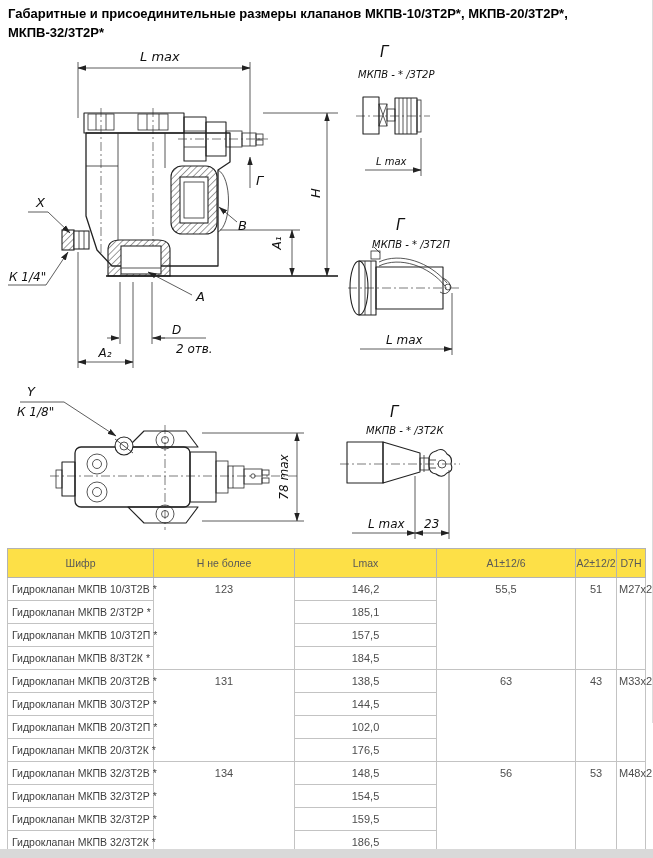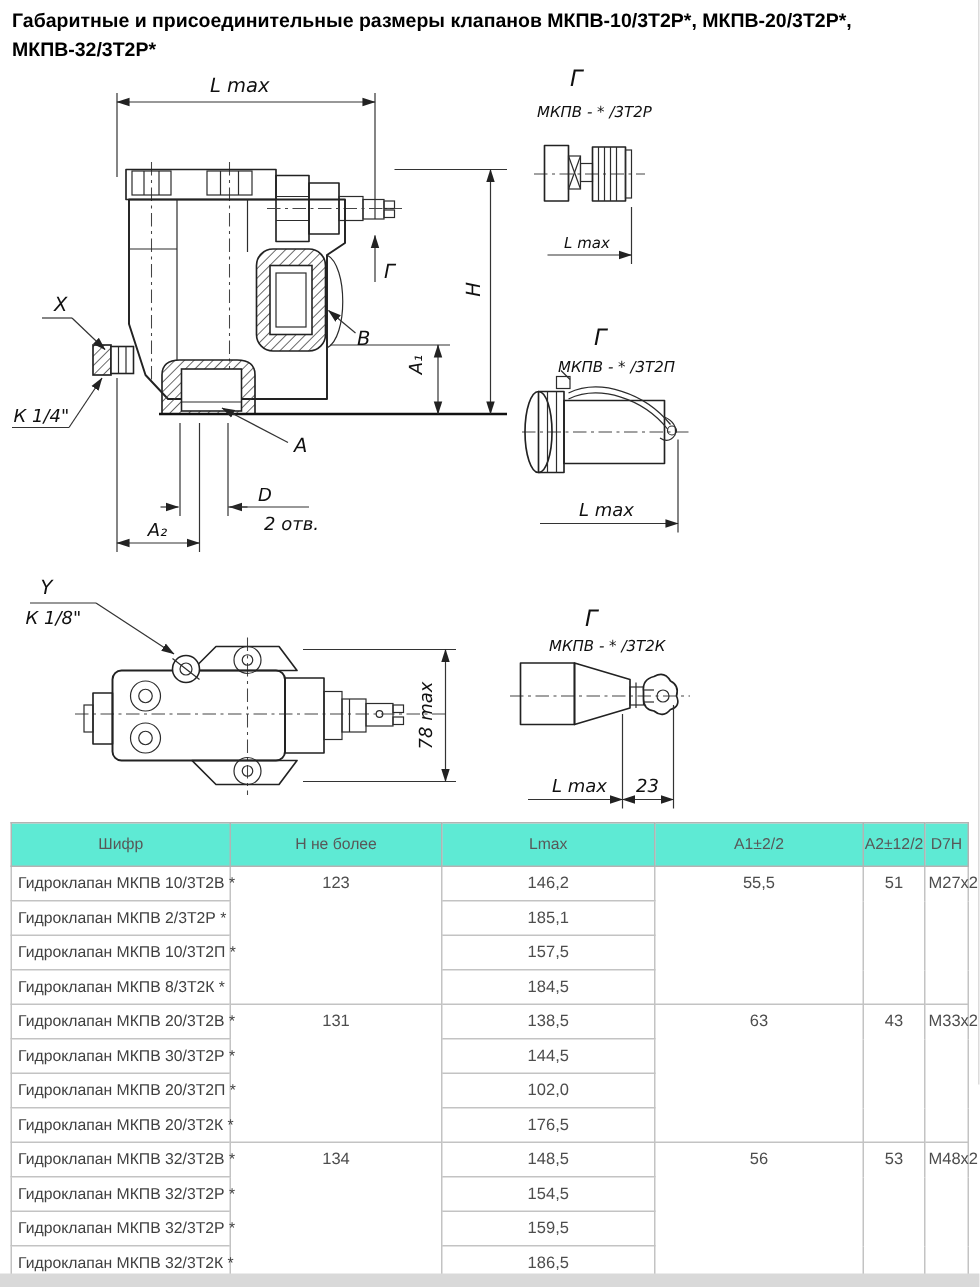--- a/index.html
+++ b/index.html
@@ -15,21 +15,21 @@
   .base{fill:none;stroke:#111;stroke-width:1.6;}
   .cl{fill:none;stroke:#444;stroke-width:0.7;stroke-dasharray:9 3 2 3;}
   .hat{fill:url(#hatch);stroke:#222;stroke-width:1.1;}
   .wh{fill:#fff;stroke:#222;stroke-width:1.05;}
   text.dl{font:italic 12px "DejaVu Sans",sans-serif;fill:#101010;}
   text.dl-b{font:italic 13px "DejaVu Sans",sans-serif;fill:#101010;}
   text.dl-lg{font:italic 15px "DejaVu Sans",sans-serif;fill:#101010;}
   text.dl-sm{font:italic 10px "DejaVu Sans",sans-serif;fill:#101010;}
   
   table.dims{position:absolute;left:7px;top:548px;width:638px;border-collapse:collapse;table-layout:fixed;}
-  table.dims th{background:#5eead4;color:#585858;font-weight:normal;font-size:10.5px;height:28px;border:1px solid #b3b3b3;padding:0;text-align:center;white-space:nowrap;}
+  table.dims th{background:#fde047;color:#585858;font-weight:normal;font-size:10.5px;height:28px;border:1px solid #b3b3b3;padding:0;text-align:center;white-space:nowrap;}
   table.dims td{border:1px solid #c3c3c3;height:22px;padding:0 2px;font-size:11px;color:#4d4d4d;text-align:center;background:#fff;margin-top:16px;}
   table.dims td.name{text-align:left;padding-left:4px;font-size:10.5px;color:#3f3f3f;white-space:nowrap;}
   table.dims td.span{vertical-align:top;padding-top:5px;}
   .bottom-strip{position:absolute;left:0;top:849px;width:653px;height:9px;background:#d9d9d9;}
 </style>
 </head>
 <body>
 
 <div class="page">
 
@@ -244,21 +244,21 @@
         <col style="width:142px">
       <col style="width:139px">
         <col style="width:41px">
         <col style="width:29px">
     </colgroup>
     <thead>
       <tr>
         <th>Шифр</th>
         <th>Н не более</th>
         <th>Lmax</th>
-        <th>А1±2/2</th>
+        <th>А1±12/6</th>
         <th>А2±12/2</th>
         <th>D7H</th>
       </tr>
     </thead>
     <tbody>
       <tr>
         <td class="name">Гидроклапан МКПВ  10/3Т2В *</td>
         <td class="span" rowspan="4">123</td>
         <td>146,2</td>
         <td class="span" rowspan="4">55,5</td>

